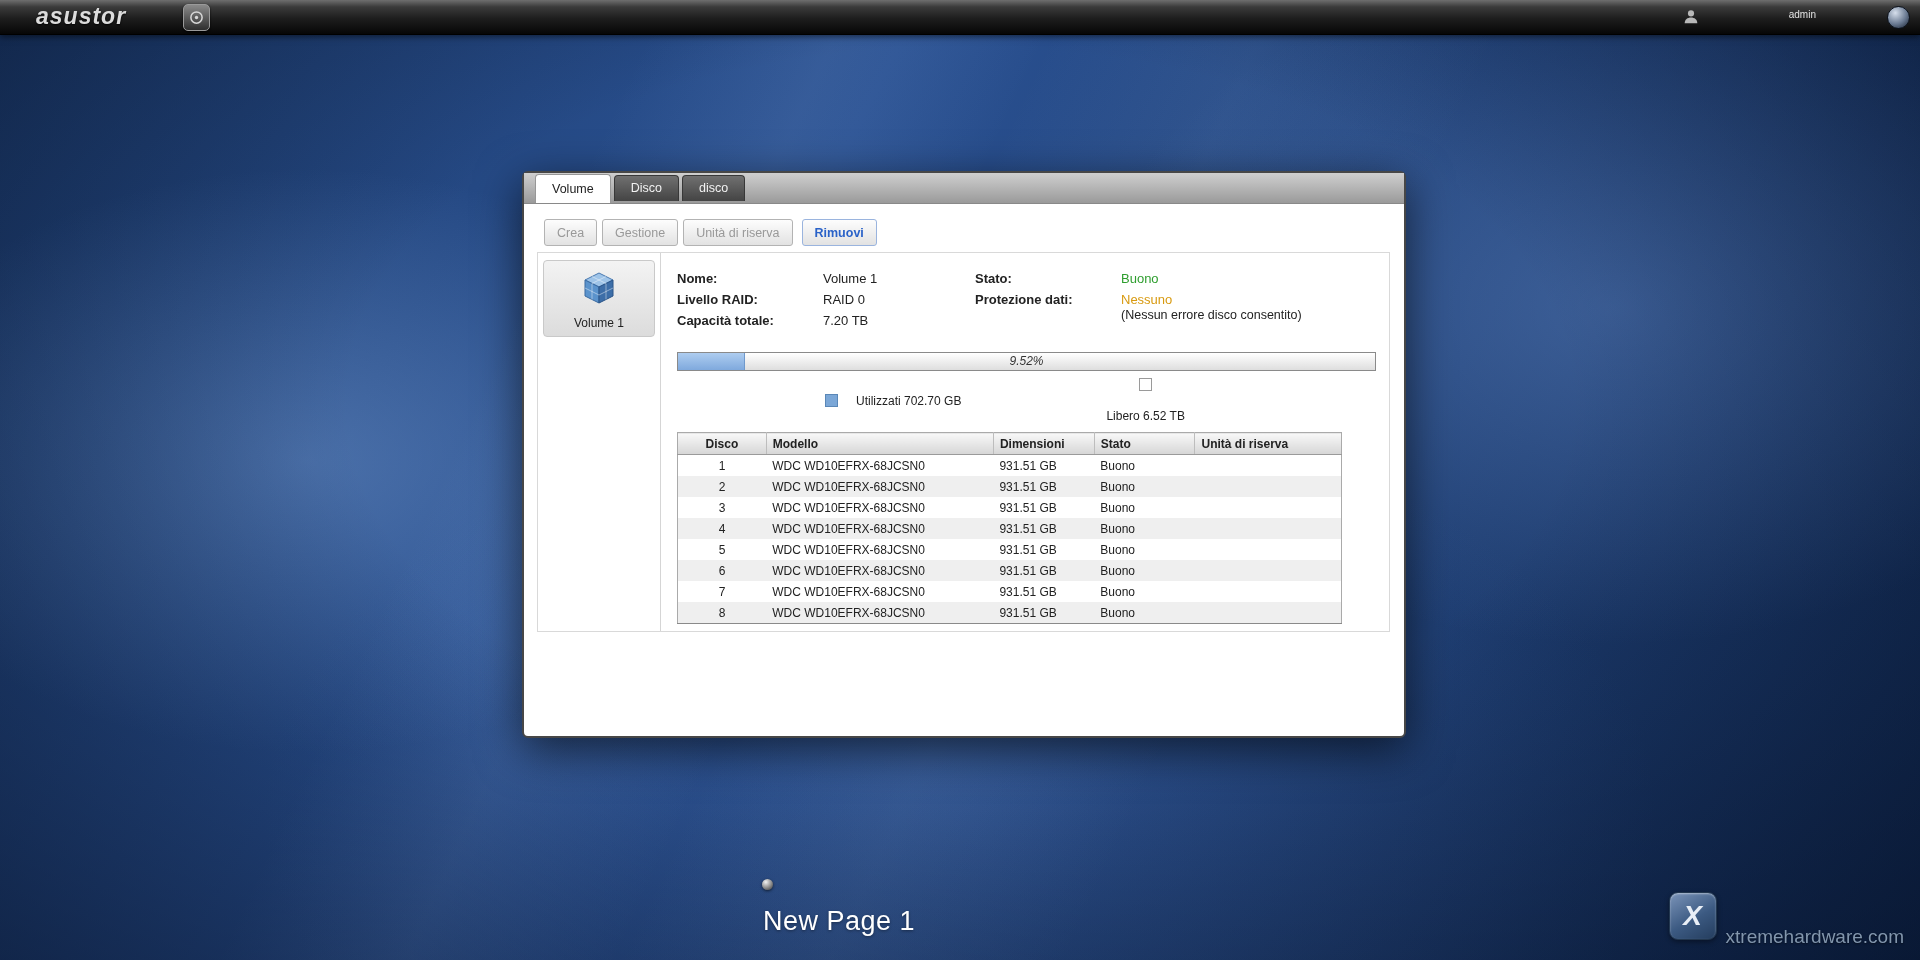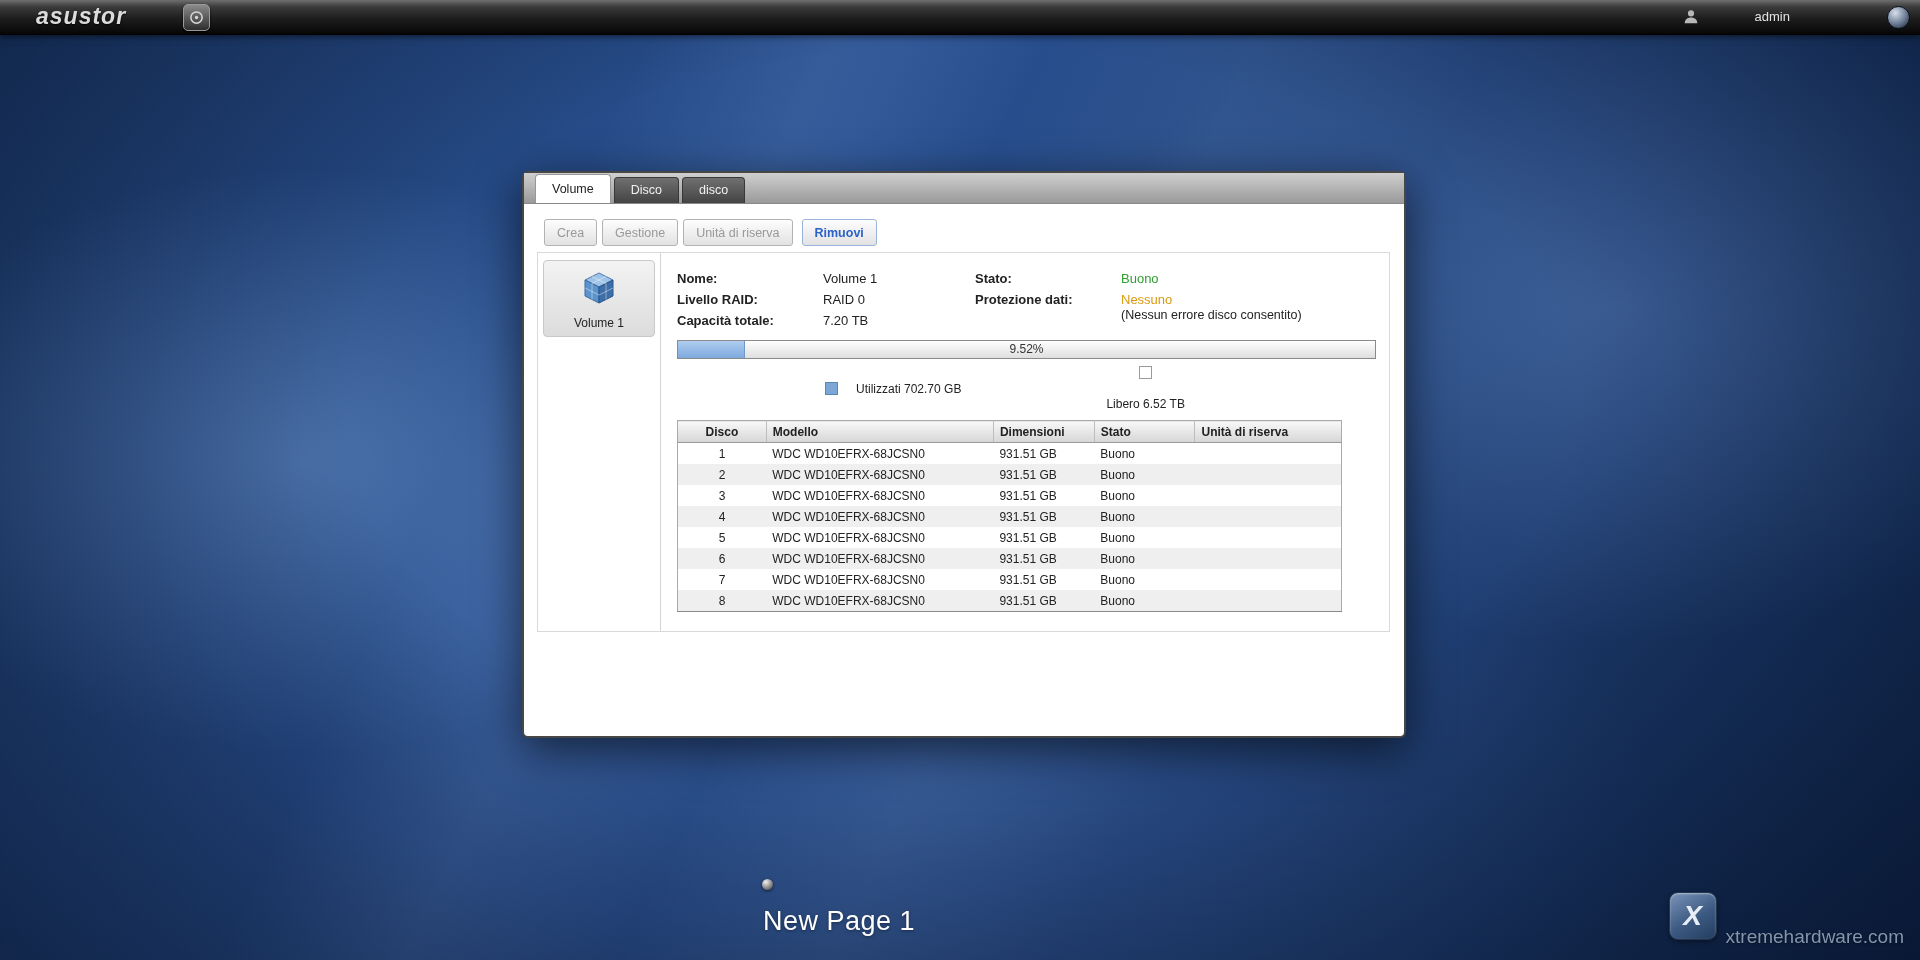--- a/index.html
+++ b/index.html
@@ -28,21 +28,21 @@
     background:linear-gradient(180deg,#6e6e6e 0%, #3b3b3b 20%, #1d1d1d 55%, #060606 100%);
     border-bottom:1px solid #000;
     box-shadow:0 2px 6px rgba(0,0,0,.5);
   }
   .logo { position:absolute; left:36px; top:3px; font-size:23px; font-weight:bold; font-style:italic;
     letter-spacing:1px; color:#dcdcdc; text-shadow:0 1px 2px #000, 0 0 1px #fff3; }
   .app-icon { position:absolute; left:183px; top:4px; width:25px; height:25px; border-radius:5px;
     background:linear-gradient(#8a8a8a,#2e2e2e); border:1px solid #9a9a9a;
     display:flex; align-items:center; justify-content:center; cursor:pointer; box-shadow:0 1px 2px #000; }
   .user-icon { position:absolute; right:220px; top:8px; width:18px; height:18px; }
-  .user-label { position:absolute; right:130px; top:9px; font-size:13px; color:#e2e2e2; cursor:pointer; }
+  .user-label { position:absolute; right:104px; top:9px; font-size:10px; color:#e2e2e2; cursor:pointer; }
   .search-orb { position:absolute; right:10px; top:6px; width:21px; height:21px; border-radius:50%;
     background:radial-gradient(circle at 35% 28%, #d6dfec, #6a7a92 55%, #1d2736 95%);
     border:1px solid #0c121c; cursor:pointer; }
   
   .window { position:absolute; left:522px; top:171px; width:880px; height:563px;
     border:2px solid #474747; border-radius:6px; background:#fff;
     box-shadow:0 12px 45px rgba(0,0,0,.6); z-index:10; }
   .titlebar { position:relative; height:44px; border-radius:4px 4px 0 0;
     background:linear-gradient(#fbfbfb,#cdcdcd); border-bottom:1px solid #9d9d9d; cursor:default; }
   .win-icon { position:absolute; left:5px; top:3px; width:38px; height:38px; border-radius:5px;
@@ -51,21 +51,21 @@
   .win-title { position:absolute; left:53px; top:10px; font-size:18px; font-weight:bold; color:#222; }
   .win-controls { position:absolute; right:14px; top:13px; display:flex; gap:9px; }
   .ctl { width:17px; height:17px; border-radius:50%; display:flex; align-items:center; justify-content:center;
     font-size:10px; font-weight:bold; color:#fff; border:1px solid rgba(0,0,0,.35);
     box-shadow:inset 0 1px 1px rgba(255,255,255,.55), 0 1px 1px rgba(0,0,0,.25); cursor:pointer; }
   .ctl.help  { background:radial-gradient(circle at 35% 28%, #82b6f2, #2a66c2); }
   .ctl.min   { background:radial-gradient(circle at 35% 28%, #f7c94e, #d18a00); }
   .ctl.close { background:radial-gradient(circle at 35% 28%, #f07b60, #c02414); }
   .ctl.min .bar { width:9px; height:2px; background:#fff; border-radius:1px; }
   
-  .tabbar { height:30px; display:flex; align-items:flex-end; padding-left:11px;
+  .tabbar { height:30px; display:flex; align-items:center; padding-left:11px;
     background:linear-gradient(#cfcfcf,#9a9a9a); border-bottom:1px solid #898989; }
   .tab { height:25px; line-height:25px; padding:0 16px; font-size:12.5px; margin-right:3px;
     border-radius:4px 4px 0 0; cursor:pointer; }
   .tab.active { background:#fff; color:#222; height:28px; line-height:28px;
     border:1px solid #979797; border-bottom:none; }
   .tab.inactive { background:linear-gradient(#707070,#444); color:#f2f2f2;
     border:1px solid #383838; border-bottom:none; }
   
   .win-body { height:487px; background:#fff; border-radius:0 0 4px 4px; }
   .toolbar { padding:15px 0 0 20px; display:flex; gap:5px; }
@@ -81,22 +81,22 @@
   .vol-label { font-size:12px; color:#222; margin-top:3px; }
   
   .main { flex:1; padding:18px 0 0 16px; }
   .details { display:flex; font-size:13px; color:#222; }
   .dl { display:grid; grid-template-columns:146px auto; row-gap:6px; align-content:start; width:298px; }
   .dr { display:grid; grid-template-columns:146px auto; row-gap:6px; align-content:start; }
   .lbl { font-weight:bold; }
   .green  { color:var(--status-good,#2e9e2e); }
   .orange { color:var(--status-warn,#d89a10); }
   .note { font-size:12.5px; color:#222; margin-top:1px; }
-  .progress { position:relative; width:697px; height:17px; margin-top:12px;
-    border:1px solid #8a8a8a; background:linear-gradient(#ffffff,#dedede); }
+  .progress { position:relative; width:697px; height:17px; margin-top:24px;
+    border:1px solid #8a8a8a; background:linear-gradient(#ffffff,#dedede);font-style:italic; }
   .progress .fill { position:absolute; left:0; top:0; bottom:0; width:9.52%;
     background:linear-gradient(var(--usage-fill,#aecdf0), #7fa9dd); border-right:1px solid #6f99cc; }
   .progress .ptext { position:absolute; inset:0; text-align:center; line-height:17px;
     font-size:12px; color:#333; }
   .legend { display:flex; margin-top:7px; padding-left:148px; font-size:12px; color:#222; align-items:center; }
   .leg-item { display:flex; align-items:center; gap:18px; }
   .leg-item + .leg-item { margin-left:145px;flex-direction:column; }
   .swatch { width:13px; height:13px; box-sizing:border-box; }
   .swatch.used { background:#7ba7d7; border:1px solid #5a87b7; }
   .swatch.free { background:#fff; border:1px solid #9a9a9a; }

